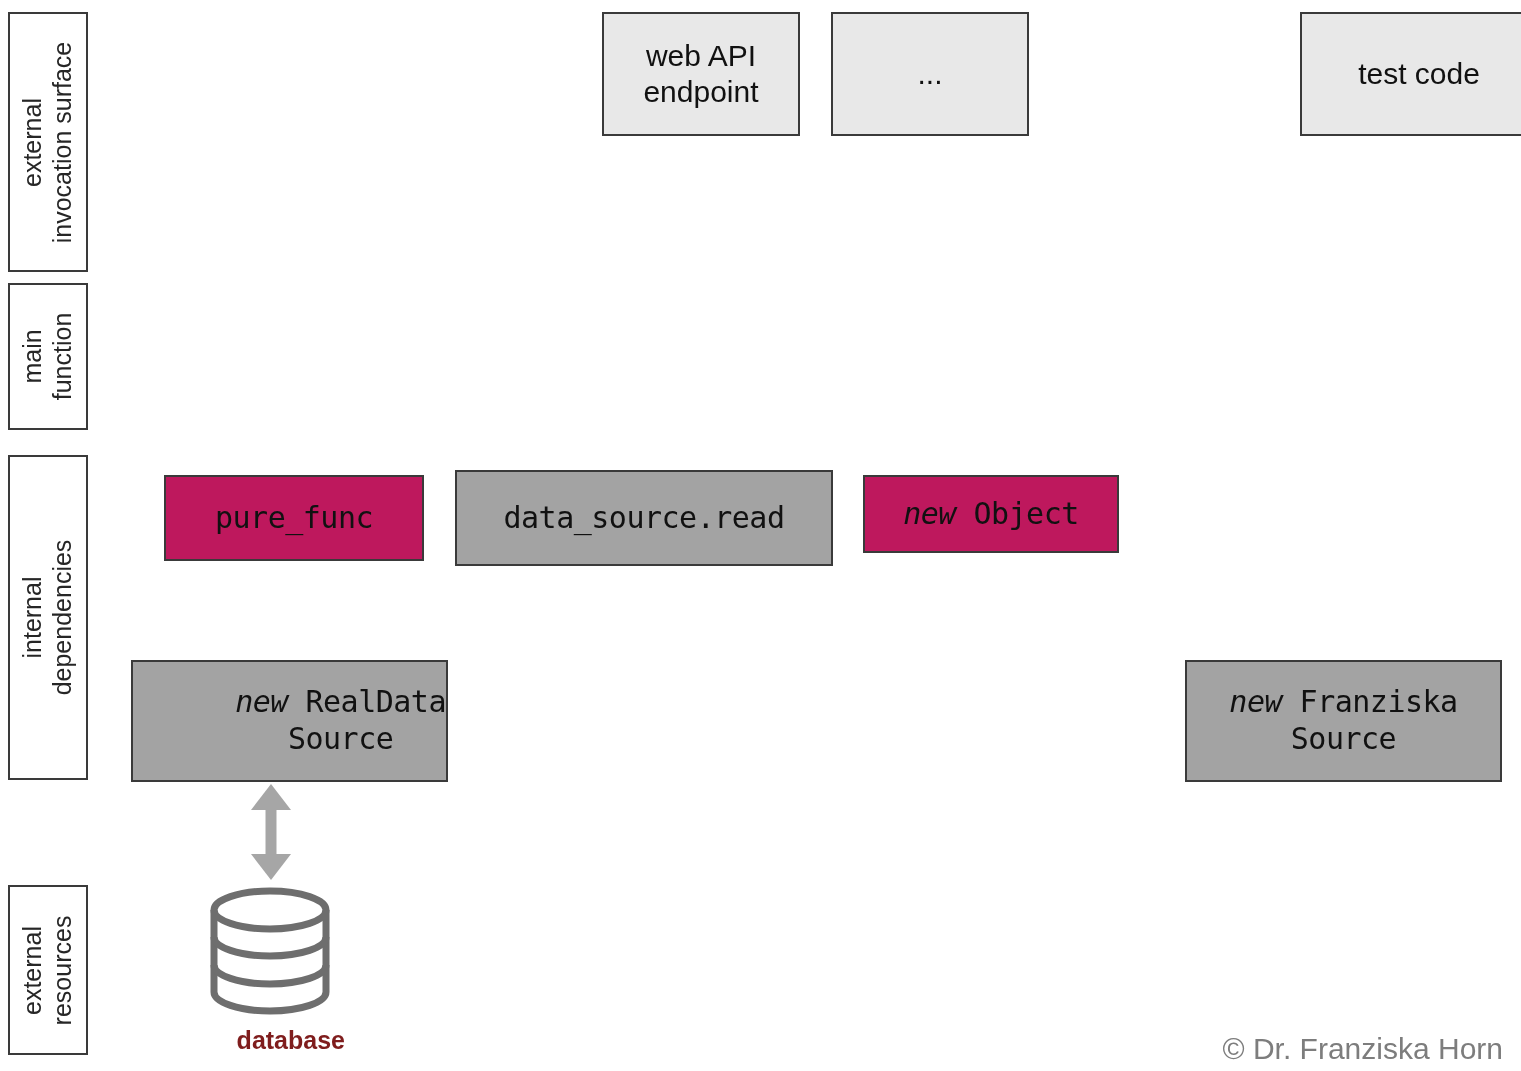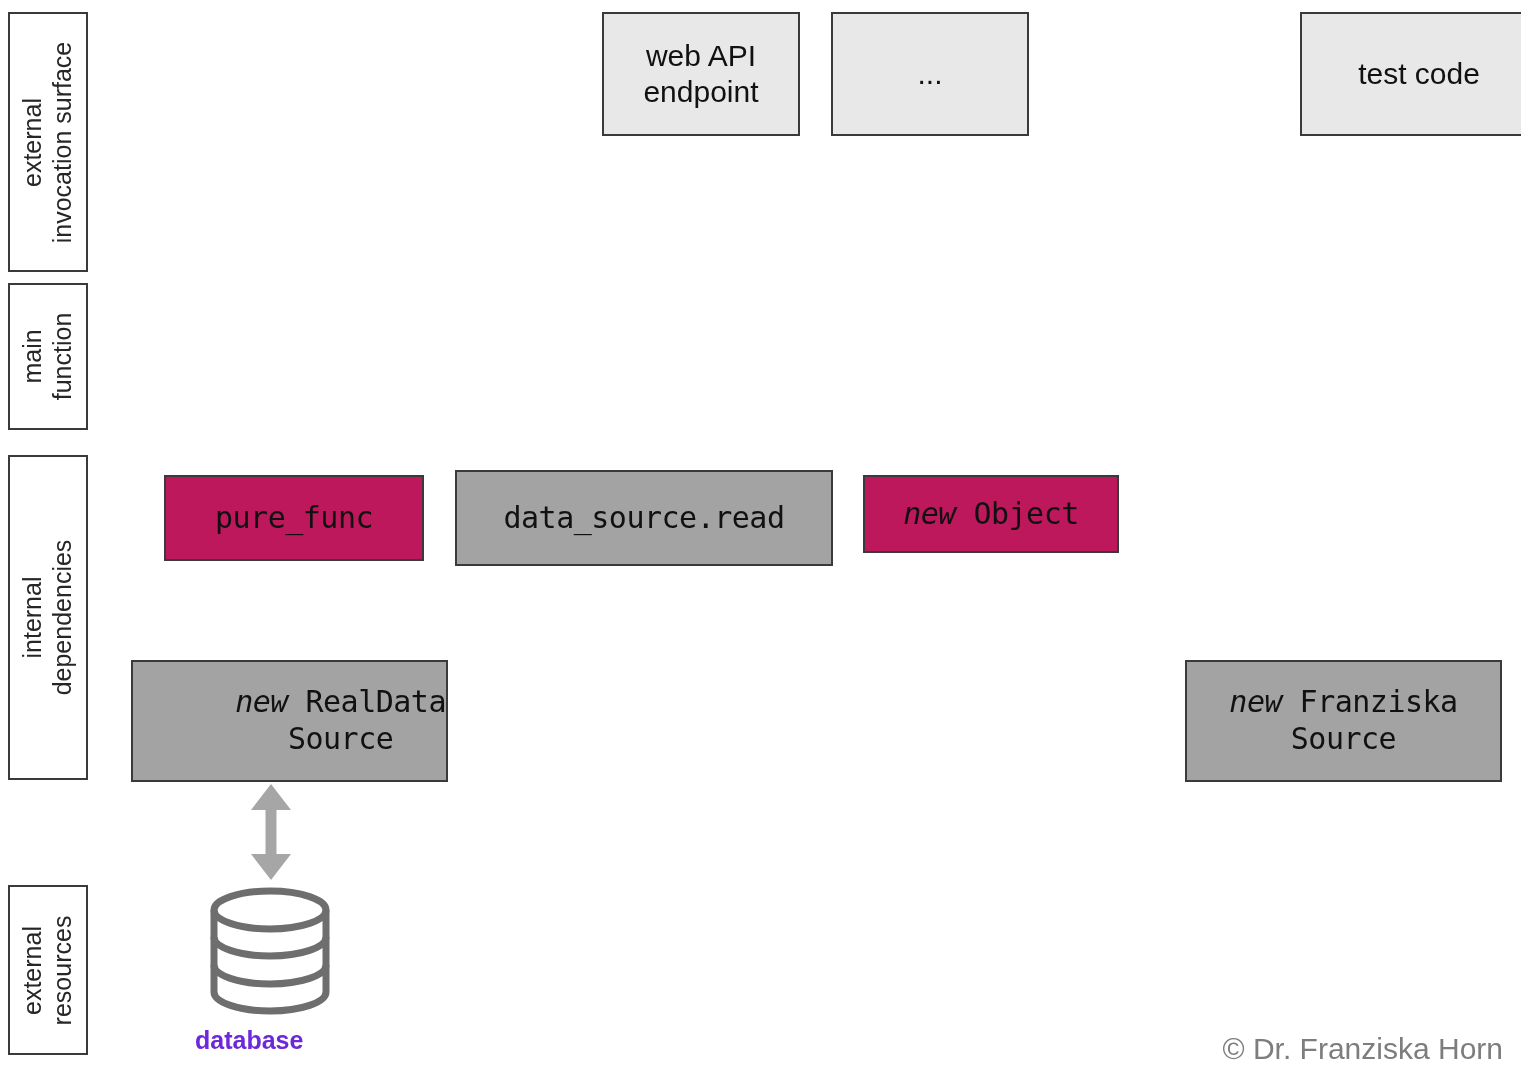--- a/index.html
+++ b/index.html
@@ -75,24 +75,24 @@
   .kw {
     font-style: italic;
   }
 
   
   .db-wrap {
     position: absolute;
   }
   .db-caption {
     position: absolute;
-    text-align: left;
+    text-align: right;
     font-size: 25px;
     font-weight: bold;
-    color: #6d28d9;
+    color: #7f1d1d;
     font-family: "Liberation Sans", sans-serif;
   }
 
   .arrow-wrap { position: absolute; }
 
   
   .credit {
     position: absolute;
     font-size: 30px;
     color: #7d7d7d;

